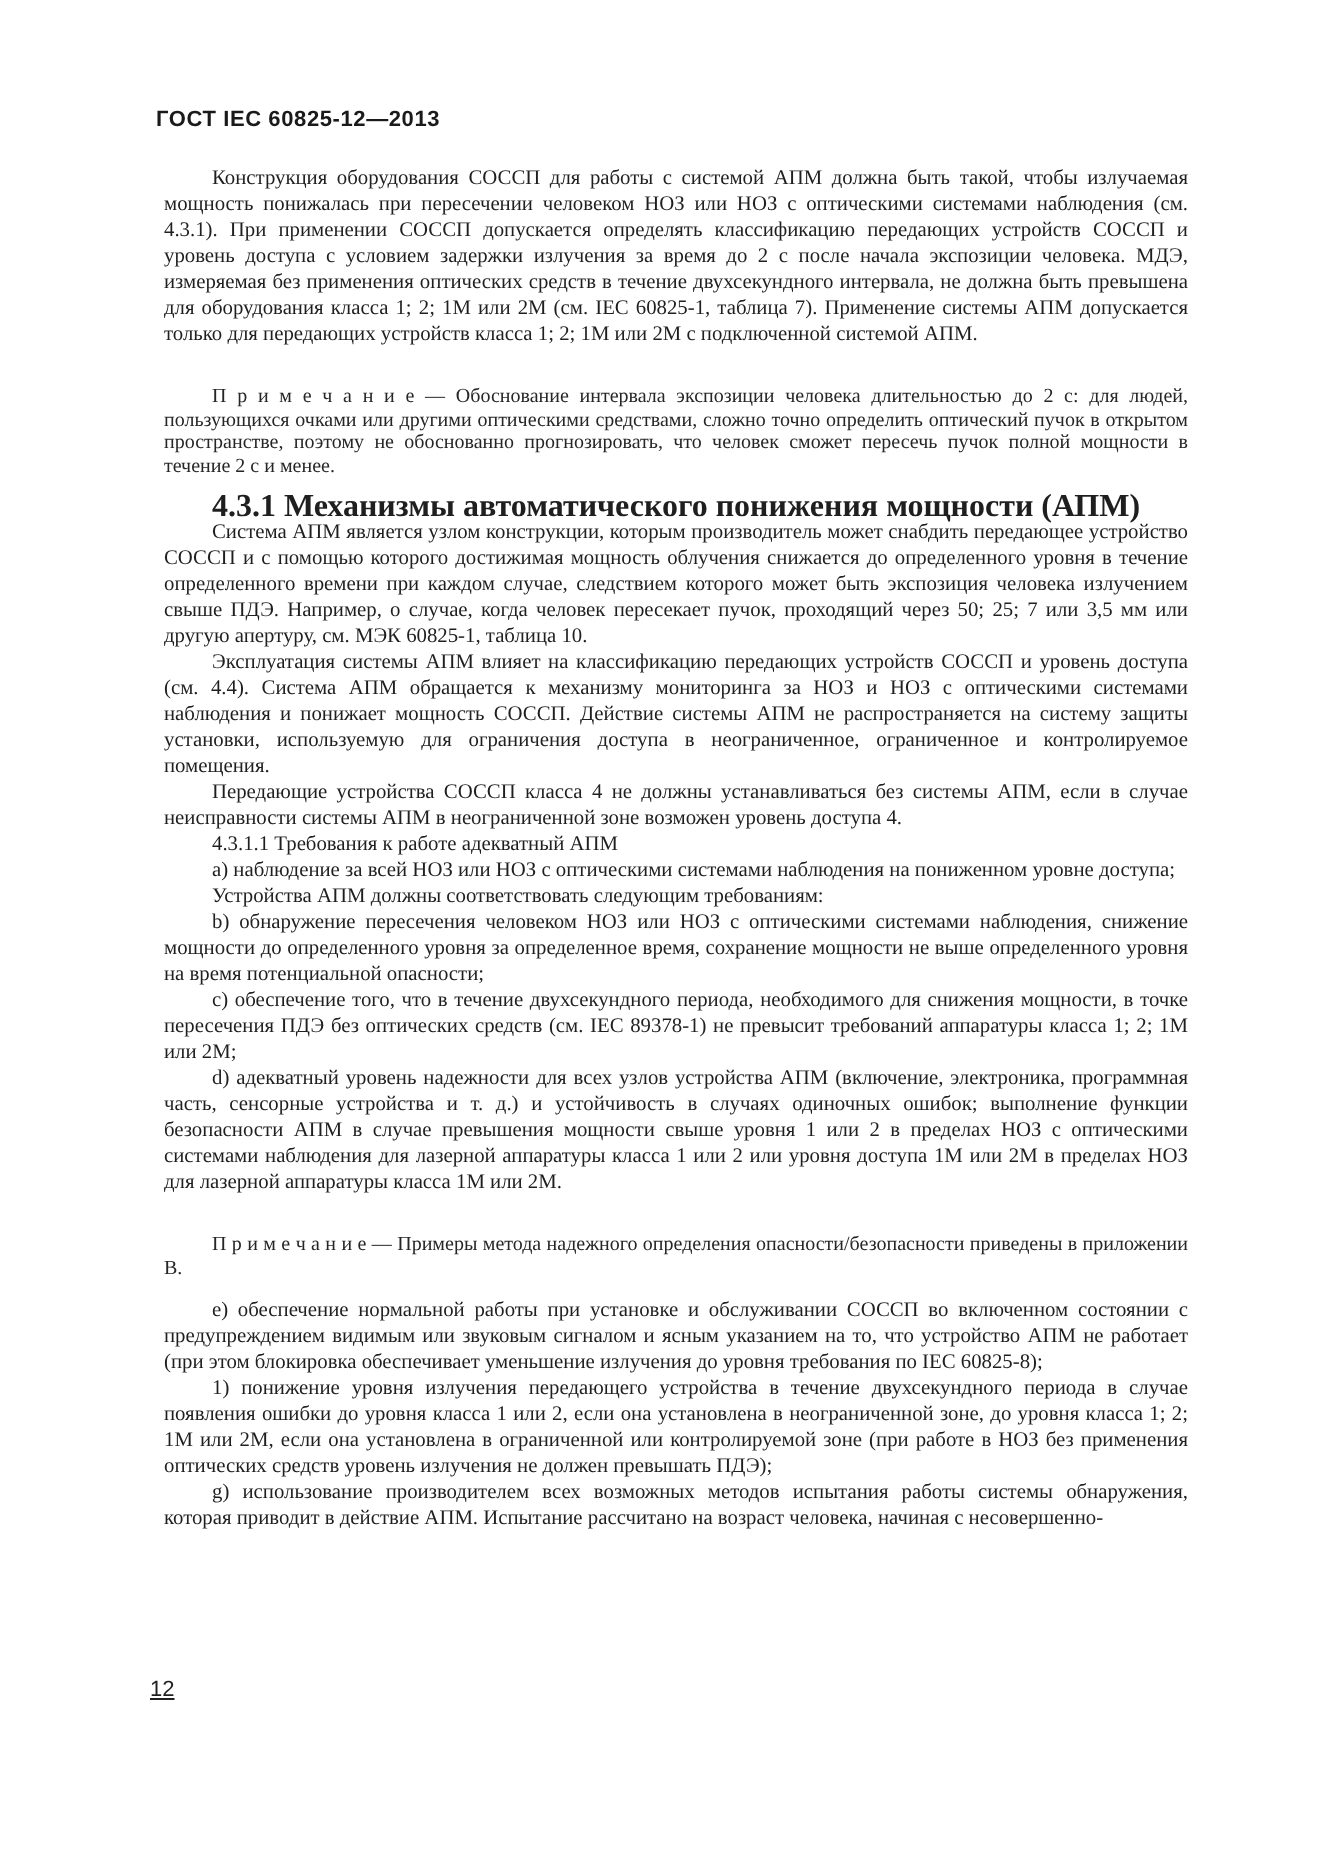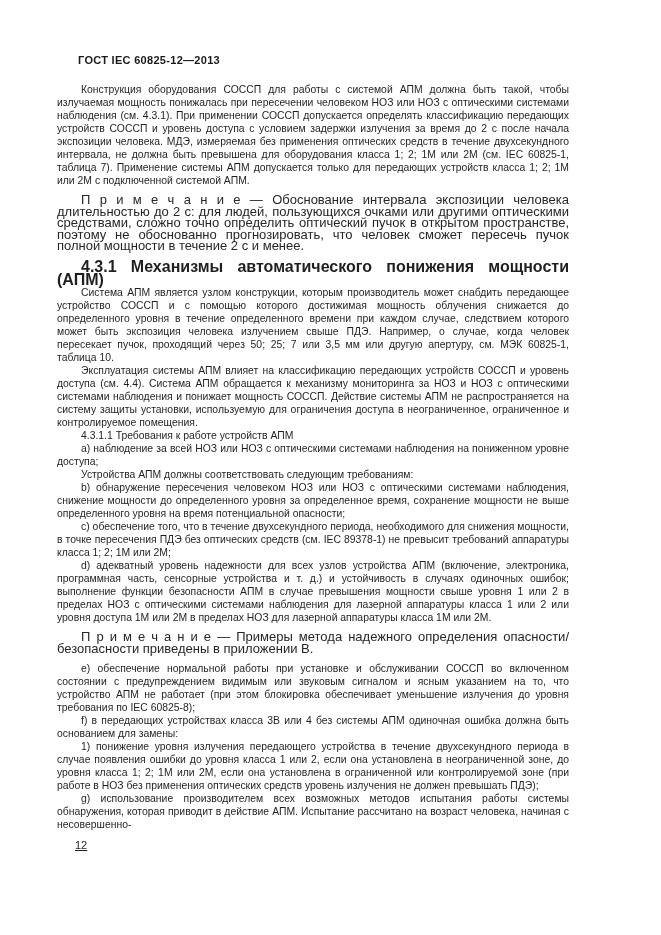--- a/index.html
+++ b/index.html
@@ -19,45 +19,46 @@
     position: absolute;
     left: 78px;
     top: 54px;
     font-size: 11px;
     font-weight: bold;
     letter-spacing: 0.3px;
     color: #1a1a1a;
   }
   .doc-body {
     position: absolute;
-    left: 57px;
+    left: 82px;
     top: 83px;
     width: 512px;
     height: 752px;
     overflow: hidden;
+    font-family: Liberation Serif, serif;
   }
   .doc-body p {
     margin: 0;
     text-align: justify;
     text-indent: 24px;
   }
   .doc-body p.p {
     font-size: 10.4px;
     line-height: 13px;
   }
   .doc-body p.h {
     font-size: 16px;
     line-height: 13px;
     font-weight: bold;
     margin-top: 3px;
   }
   .doc-body p.note {
-    font-size: 13px;
+    font-size: 10px;
     line-height: 11.6px;
-    margin: 7px 0 8px 0;
+    margin: 19px 0 8px 0;
     color: #262626;
   }
   .page-number {
     position: absolute;
     left: 75px;
     top: 839px;
     font-size: 11px;
     color: #1f1f1f;
     text-decoration: underline;
   }
@@ -66,26 +67,26 @@
 <body>
 
 <div class="doc-header">ГОСТ IEC 60825-12—2013</div>
 
 <div class="doc-body">
     <p class="p">Конструкция оборудования СОССП для работы с системой АПМ должна быть такой, чтобы излучаемая мощность понижалась при пересечении человеком НОЗ или НОЗ с оптическими системами наблюдения (см. 4.3.1). При применении СОССП допускается определять классификацию передающих устройств СОССП и уровень доступа с условием задержки излучения за время до 2 с после начала экспозиции человека. МДЭ, измеряемая без применения оптических средств в течение двухсекундного интервала, не должна быть превышена для оборудования класса 1; 2; 1М или 2М (см. IEC 60825-1, таблица 7). Применение системы АПМ допускается только для передающих устройств класса 1; 2; 1М или 2М с подключенной системой АПМ.</p>
     <p class="note">П р и м е ч а н и е — Обоснование интервала экспозиции человека длительностью до 2 с: для людей, пользующихся очками или другими оптическими средствами, сложно точно определить оптический пучок в открытом пространстве, поэтому не обоснованно прогнозировать, что человек сможет пересечь пучок полной мощности в течение 2 с и менее.</p>
     <p class="h">4.3.1 Механизмы автоматического понижения мощности (АПМ)</p>
     <p class="p">Система АПМ является узлом конструкции, которым производитель может снабдить передающее устройство СОССП и с помощью которого достижимая мощность облучения снижается до определенного уровня в течение определенного времени при каждом случае, следствием которого может быть экспозиция человека излучением свыше ПДЭ. Например, о случае, когда человек пересекает пучок, проходящий через 50; 25; 7 или 3,5 мм или другую апертуру, см. МЭК 60825-1, таблица 10.</p>
     <p class="p">Эксплуатация системы АПМ влияет на классификацию передающих устройств СОССП и уровень доступа (см. 4.4). Система АПМ обращается к механизму мониторинга за НОЗ и НОЗ с оптическими системами наблюдения и понижает мощность СОССП. Действие системы АПМ не распространяется на систему защиты установки, используемую для ограничения доступа в неограниченное, ограниченное и контролируемое помещения.</p>
-    <p class="p">4.3.1.1 Требования к работе устройств АПМ</p>
+    <p class="p">Передающие устройства СОССП класса 4 не должны устанавливаться без системы АПМ, если в случае неисправности системы АПМ в неограниченной зоне возможен уровень доступа 4.</p>
+    <p class="p">4.3.1.1 Требования к работе адекватный АПМ</p>
     <p class="p">a) наблюдение за всей НОЗ или НОЗ с оптическими системами наблюдения на пониженном уровне доступа;</p>
     <p class="p">Устройства АПМ должны соответствовать следующим требованиям:</p>
     <p class="p">b) обнаружение пересечения человеком НОЗ или НОЗ с оптическими системами наблюдения, снижение мощности до определенного уровня за определенное время, сохранение мощности не выше определенного уровня на время потенциальной опасности;</p>
     <p class="p">c) обеспечение того, что в течение двухсекундного периода, необходимого для снижения мощности, в точке пересечения ПДЭ без оптических средств (см. IEC 89378-1) не превысит требований аппаратуры класса 1; 2; 1М или 2М;</p>
     <p class="p">d) адекватный уровень надежности для всех узлов устройства АПМ (включение, электроника, программная часть, сенсорные устройства и т. д.) и устойчивость в случаях одиночных ошибок; выполнение функции безопасности АПМ в случае превышения мощности свыше уровня 1 или 2 в пределах НОЗ с оптическими системами наблюдения для лазерной аппаратуры класса 1 или 2 или уровня доступа 1М или 2М в пределах НОЗ для лазерной аппаратуры класса 1М или 2М.</p>
     <p class="note">П р и м е ч а н и е — Примеры метода надежного определения опасности/безопасности приведены в приложении В.</p>
     <p class="p">e) обеспечение нормальной работы при установке и обслуживании СОССП во включенном состоянии с предупреждением видимым или звуковым сигналом и ясным указанием на то, что устройство АПМ не работает (при этом блокировка обеспечивает уменьшение излучения до уровня требования по IEC 60825-8);</p>
-    <p class="p">f) в передающих устройствах класса 3В или 4 без системы АПМ одиночная ошибка должна быть основанием для замены:</p>
     <p class="p">1) понижение уровня излучения передающего устройства в течение двухсекундного периода в случае появления ошибки до уровня класса 1 или 2, если она установлена в неограниченной зоне, до уровня класса 1; 2; 1М или 2М, если она установлена в ограниченной или контролируемой зоне (при работе в НОЗ без применения оптических средств уровень излучения не должен превышать ПДЭ);</p>
     <p class="p">g) использование производителем всех возможных методов испытания работы системы обнаружения, которая приводит в действие АПМ. Испытание рассчитано на возраст человека, начиная с несовершенно-</p>
   </div>
 
 <div class="page-number">12</div>
 
 </body></html>

